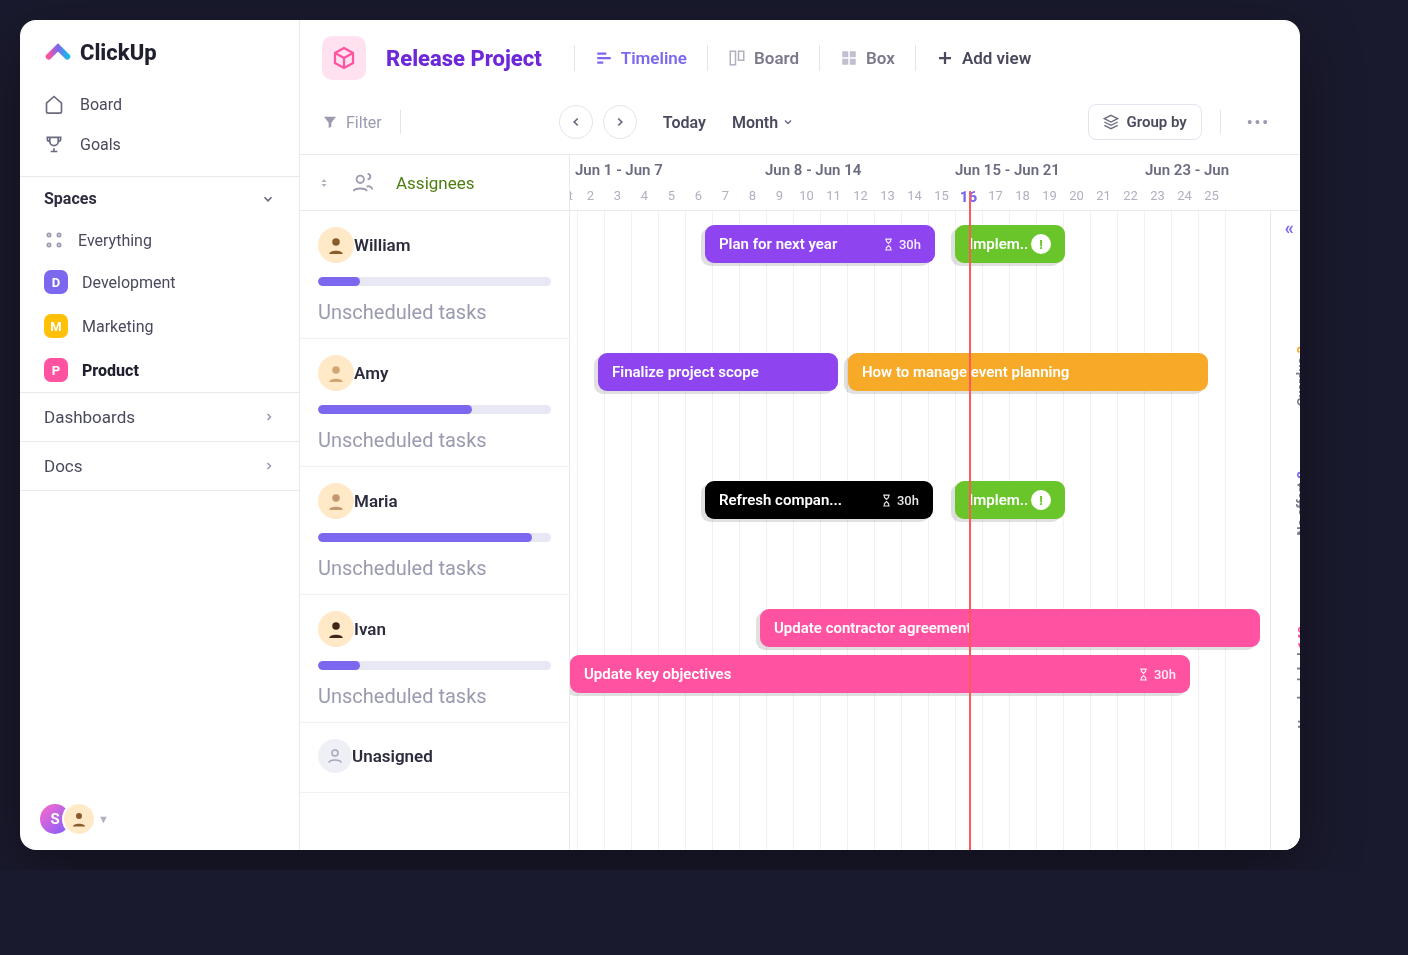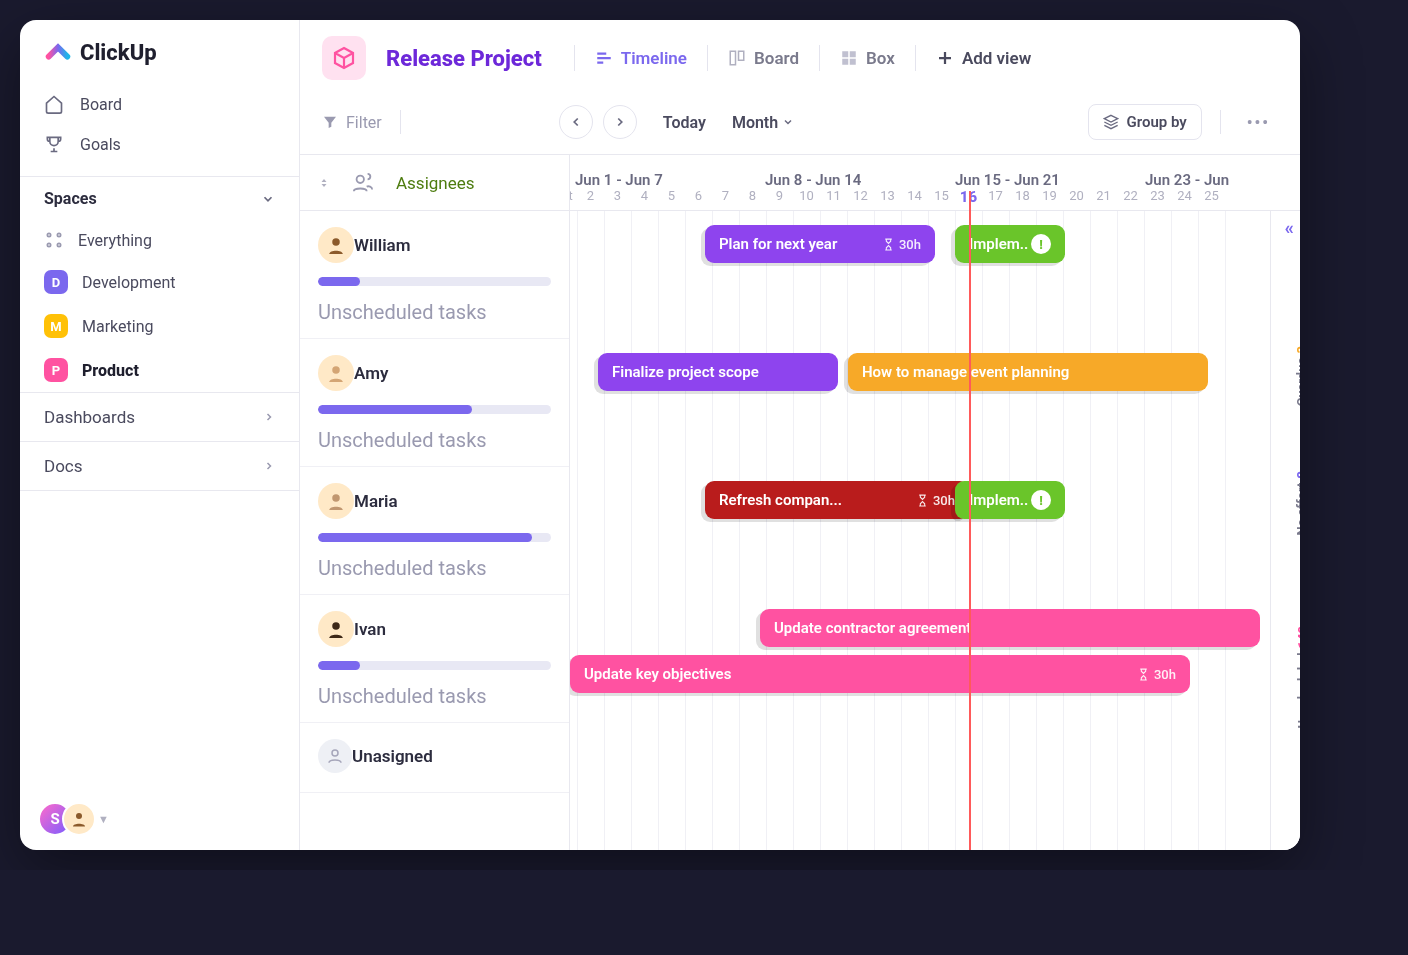--- a/index.html
+++ b/index.html
@@ -54,21 +54,21 @@
 .assignee-row { padding: 16px 18px; border-bottom: 1px solid #f0f0f5; height: 128px; }
 .assignee-top { display: flex; align-items: center; }
 .assignee-avatar { width: 36px; height: 36px; border-radius: 50%; background: #ffe9c7; display:flex;align-items:center;justify-content:center; overflow:hidden;}
 .assignee-name { font-size: 17px; font-weight: 600; color: #2c2c3e; }
 .progress-track { height: 9px; background: #e8e8f4; border-radius: 5px; margin-top: 14px; overflow: hidden; }
 .progress-fill { height: 100%; background: #7b68ee; border-radius: 5px; }
 .unsched { margin-top: 14px; color: #9a9ab0; font-size: 20px; }
 
 .grid-area { flex: 1; position: relative; overflow: hidden; }
 .grid-header { height: 56px; border-bottom: 1px solid #e8e8ef; position: relative; }
-.week-label { position: absolute; top: 16px; font-size: 15px; color: #6a6a80; font-weight: 600; }
+.week-label { position: absolute; top: 6px; font-size: 15px; color: #6a6a80; font-weight: 600; }
 .day-labels { position: absolute; bottom: 4px; display: flex; }
 .day-num { width: 27px; text-align: center; font-size: 13px; color: #b0b0c0; }
 .day-num.today { color: #7b68ee; font-weight: 800; font-size: 15px; }
 .grid-body { position: relative; height: calc(100% - 56px); }
 .vline { position: absolute; top:0; bottom:0; width:1px; background:#f0f0f5; }
 .today-line { position: absolute; top:-20px; bottom:0; width:2px; background:#ff5a5a; z-index:5; }
 .task-bar { position: absolute; height: 38px; border-radius: 9px; color:#fff; font-weight:600; font-size:15px; display:flex; align-items:center; padding: 0 14px; cursor:pointer; box-shadow: -4px 3px 0 rgba(0,0,0,0.12); white-space:nowrap; overflow:hidden; }
 .task-bar .timer { margin-left: auto; display:flex; align-items:center; gap:4px; font-size:13px; font-weight:500; opacity:0.9;}
 .task-bar .alert { margin-left: auto; width:20px;height:20px;border-radius:50%;background:#fff; color:inherit; display:flex;align-items:center;justify-content:center;font-weight:800;font-size:13px;}
 
@@ -406,21 +406,21 @@
             <div class="task-bar" style="background: rgb(106, 197, 42); left: 385px; width: 110px; top: 14px;">
               <span>Implem..</span>
               <span class="alert" style="color:#6ac52a">!</span>
             </div>
             <div class="task-bar" style="background: rgb(142, 68, 238); left: 28px; width: 240px; top: 142px;">
               <span>Finalize project scope</span>
             </div>
             <div class="task-bar" style="background: rgb(247, 169, 40); left: 278px; width: 360px; top: 142px;">
               <span>How to manage event planning</span>
             </div>
-            <div class="task-bar" style="background: #b91c1c; left: 135px; width: 264px; top: 270px; align-items: center;">
+            <div class="task-bar" style="background: #000000; left: 135px; width: 228px; top: 270px; align-items: center;">
               <span>Refresh compan...</span>
               <span class="timer"><svg width="13" height="13" viewBox="0 0 24 24" fill="none" stroke="currentColor" stroke-width="2">
                   <path d="M6 2h12M6 22h12M8 2v4l4 4 4-4V2M8 22v-4l4-4 4 4v4"></path>
                 </svg>30h</span>
             </div>
             <div class="task-bar" style="background: rgb(106, 197, 42); left: 385px; width: 110px; top: 270px;">
               <span>Implem..</span>
               <span class="alert" style="color:#6ac52a">!</span>
             </div>
             <div class="task-bar" style="background: rgb(255, 82, 161); left: 190px; width: 500px; top: 398px;">

